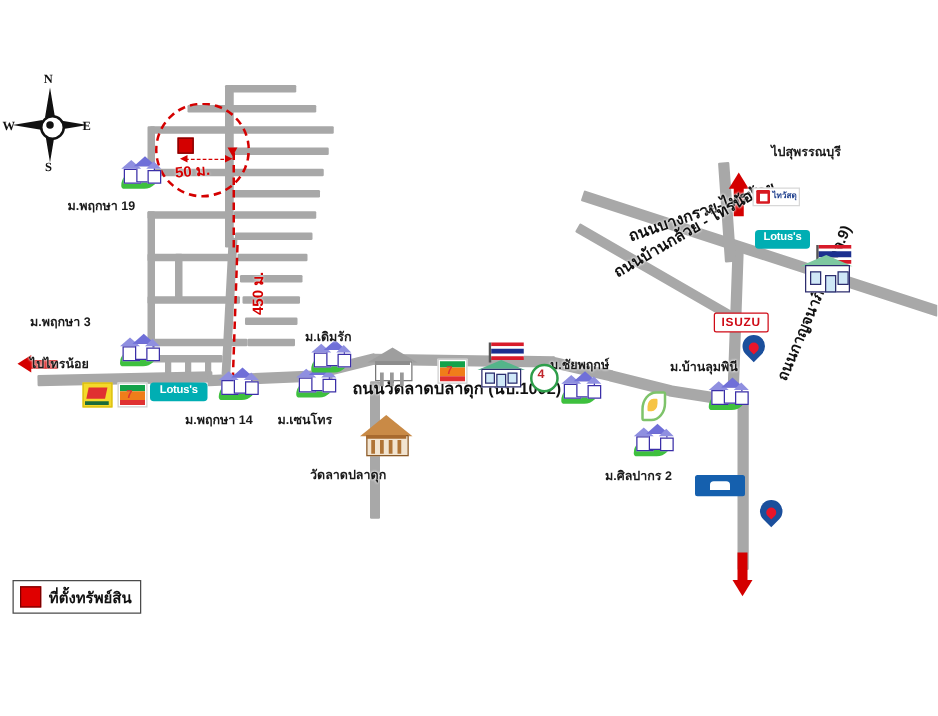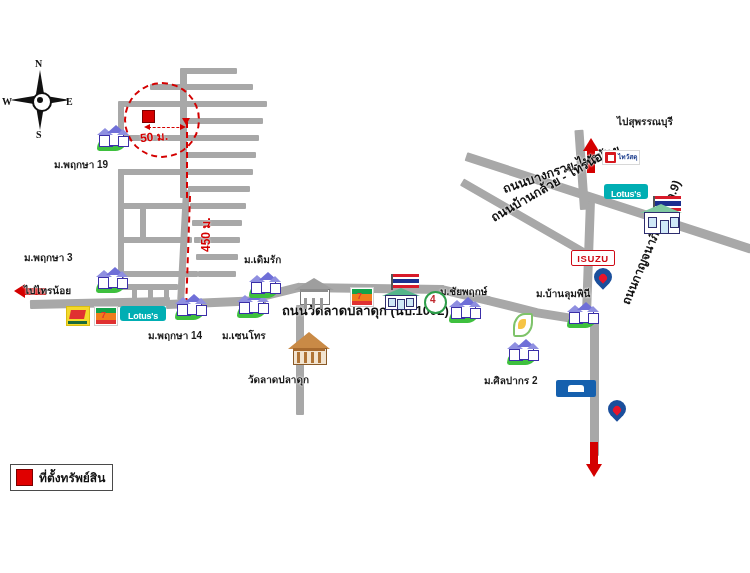--- a/index.html
+++ b/index.html
@@ -82,21 +82,21 @@
   .temple .tcol{position:absolute;top:20px;width:2.6px;height:11px;background:#b07436;}
 
   
   .sev{position:absolute;width:22px;height:18px;background:#ffffff;border:1px solid #cfcfcf;}
   .sev .g{position:absolute;left:1px;top:1px;width:20px;height:4.6px;background:#13a24a;}
   .sev .o{position:absolute;left:1px;top:5.6px;width:20px;height:7px;background:#f07d1a;}
   .sev .r{position:absolute;left:1px;top:12.6px;width:20px;height:4.4px;background:#e03131;}
   .sev .num{position:absolute;left:6px;top:2px;font-size:9px;font-weight:bold;color:#e03131;line-height:12px;}
 
   
-  .lotus{position:absolute;background:#00aeb3;border-radius:3px;display:flex;align-items:flex-end;justify-content:center;}
+  .lotus{position:absolute;background:#00aeb3;border-radius:3px;display:flex;align-items:flex-start;justify-content:center;}
   .lotus span{color:#fff;font-size:9px;font-weight:bold;letter-spacing:-0.2px;}
 
   
   .shop{position:absolute;width:22px;height:18px;background:#f4d92b;border:1px solid #d9bd10;}
   .shop .c{position:absolute;left:3px;top:3px;width:15px;height:9px;background:#e03131;transform:skewX(-12deg);}
   .shop .b{position:absolute;left:1px;bottom:1px;width:19px;height:3px;background:#1a6b3a;}
 
   
   .isuzu{position:absolute;background:#ffffff;border:1.4px solid #cf0a16;border-radius:2px;display:flex;align-items:center;justify-content:center;}
   .isuzu span{color:#cf0a16;font-size:9.5px;font-weight:bold;letter-spacing:0.6px;}
@@ -313,21 +313,21 @@
 
   <div class="vill" style="left:248px;top:275px;">
     <div class="leaf"></div>
       <div class="h1"></div>
       <div class="h2"></div>
       <div class="h3"></div>
     <div class="r1"></div>
       <div class="r2"></div>
       <div class="r3"></div>
   </div>
-  <div class="lbl" style="left:244px;top:252px;">ม.เดิมรัก</div>
+  <div class="lbl" style="left:244px;top:262px;">ม.เดิมรัก</div>
 
   <div class="temple" style="left:294px;top:278px;width:40px;height:28px;">
     <div class="tr" style="border-width:0 20px 12px 20px;border-color:transparent transparent #9e9e9e transparent;"></div>
     <div class="tb" style="left:6px;top:11px;width:28px;height:14px;background:#ffffff;border:1.2px solid #777;"></div>
     <div class="tbar" style="left:6px;top:11px;width:28px;height:2.5px;background:#8d8d8d;"></div>
     <div class="tcol" style="left:10px;background:#999;"></div>
     <div class="tcol" style="left:18px;background:#999;"></div>
     <div class="tcol" style="left:26px;background:#999;"></div>
   </div>
 

